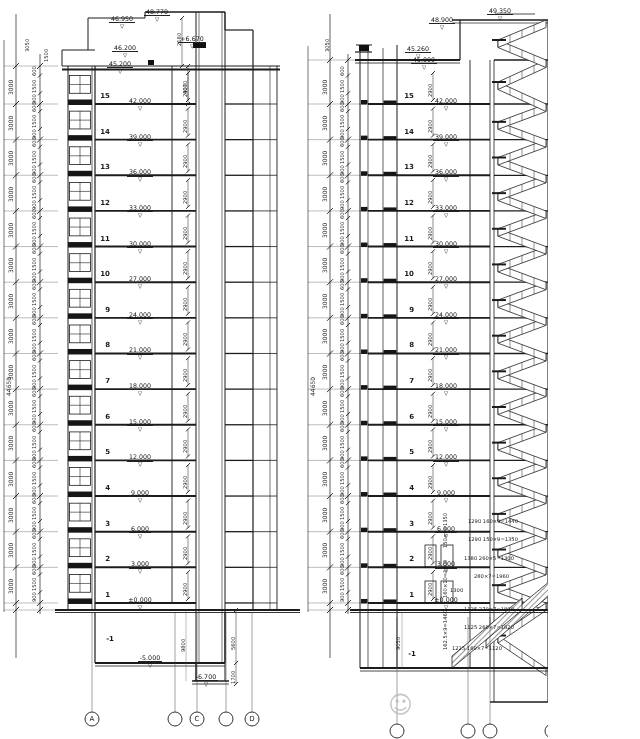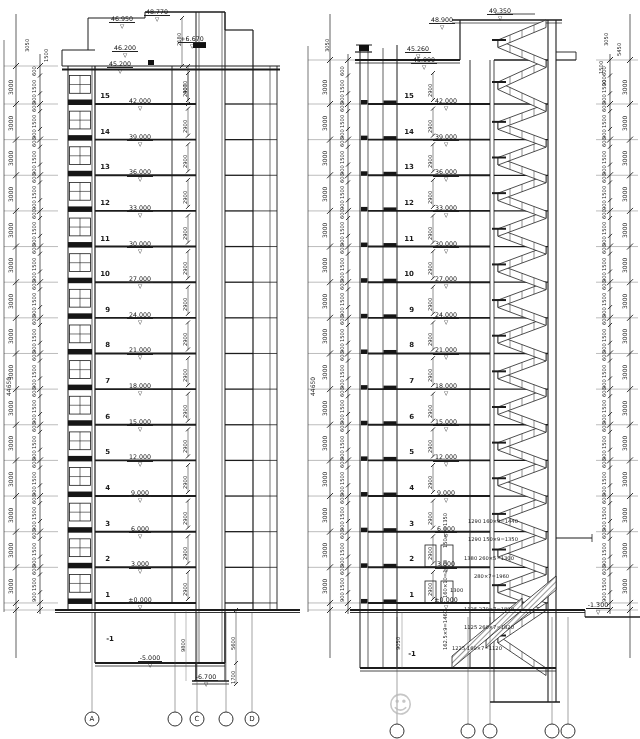--- a/index.html
+++ b/index.html
@@ -1,18 +1,18 @@
 <!DOCTYPE html>
 <html><head>
 <meta charset="utf-8">
 <style>
   *{box-sizing:border-box;margin:0;padding:0}
   html,body{width:640px;height:739px;background:#fff}
   body{font-family:"DejaVu Sans",sans-serif;color:#1a1a1a}
-  #wrap{position:relative;width:640px;height:739px;background:#fff;overflow:hidden}
+  #wrap{position:relative;width:548px;height:739px;background:#fff;overflow:hidden}
   #lines{position:absolute;left:0;top:0}
   #labels div{position:absolute}
   .lbl{color:#1a1a1a;font-size:6.5px;line-height:1;white-space:nowrap}
   .r90{transform:rotate(-90deg);transform-origin:0 0}
   .d5{font-size:5.2px}
   .d6{font-size:6px}
   .num{font-size:7px;font-weight:bold}
   .blb{font-size:7px;text-align:center}
   .lvlwrap{width:44px;text-align:center;white-space:nowrap;color:#111;line-height:1}
   .lvlwrap .val{display:inline-block;font-size:6.3px;border-bottom:0.8px solid #222;padding:0 2px;line-height:1.15}

